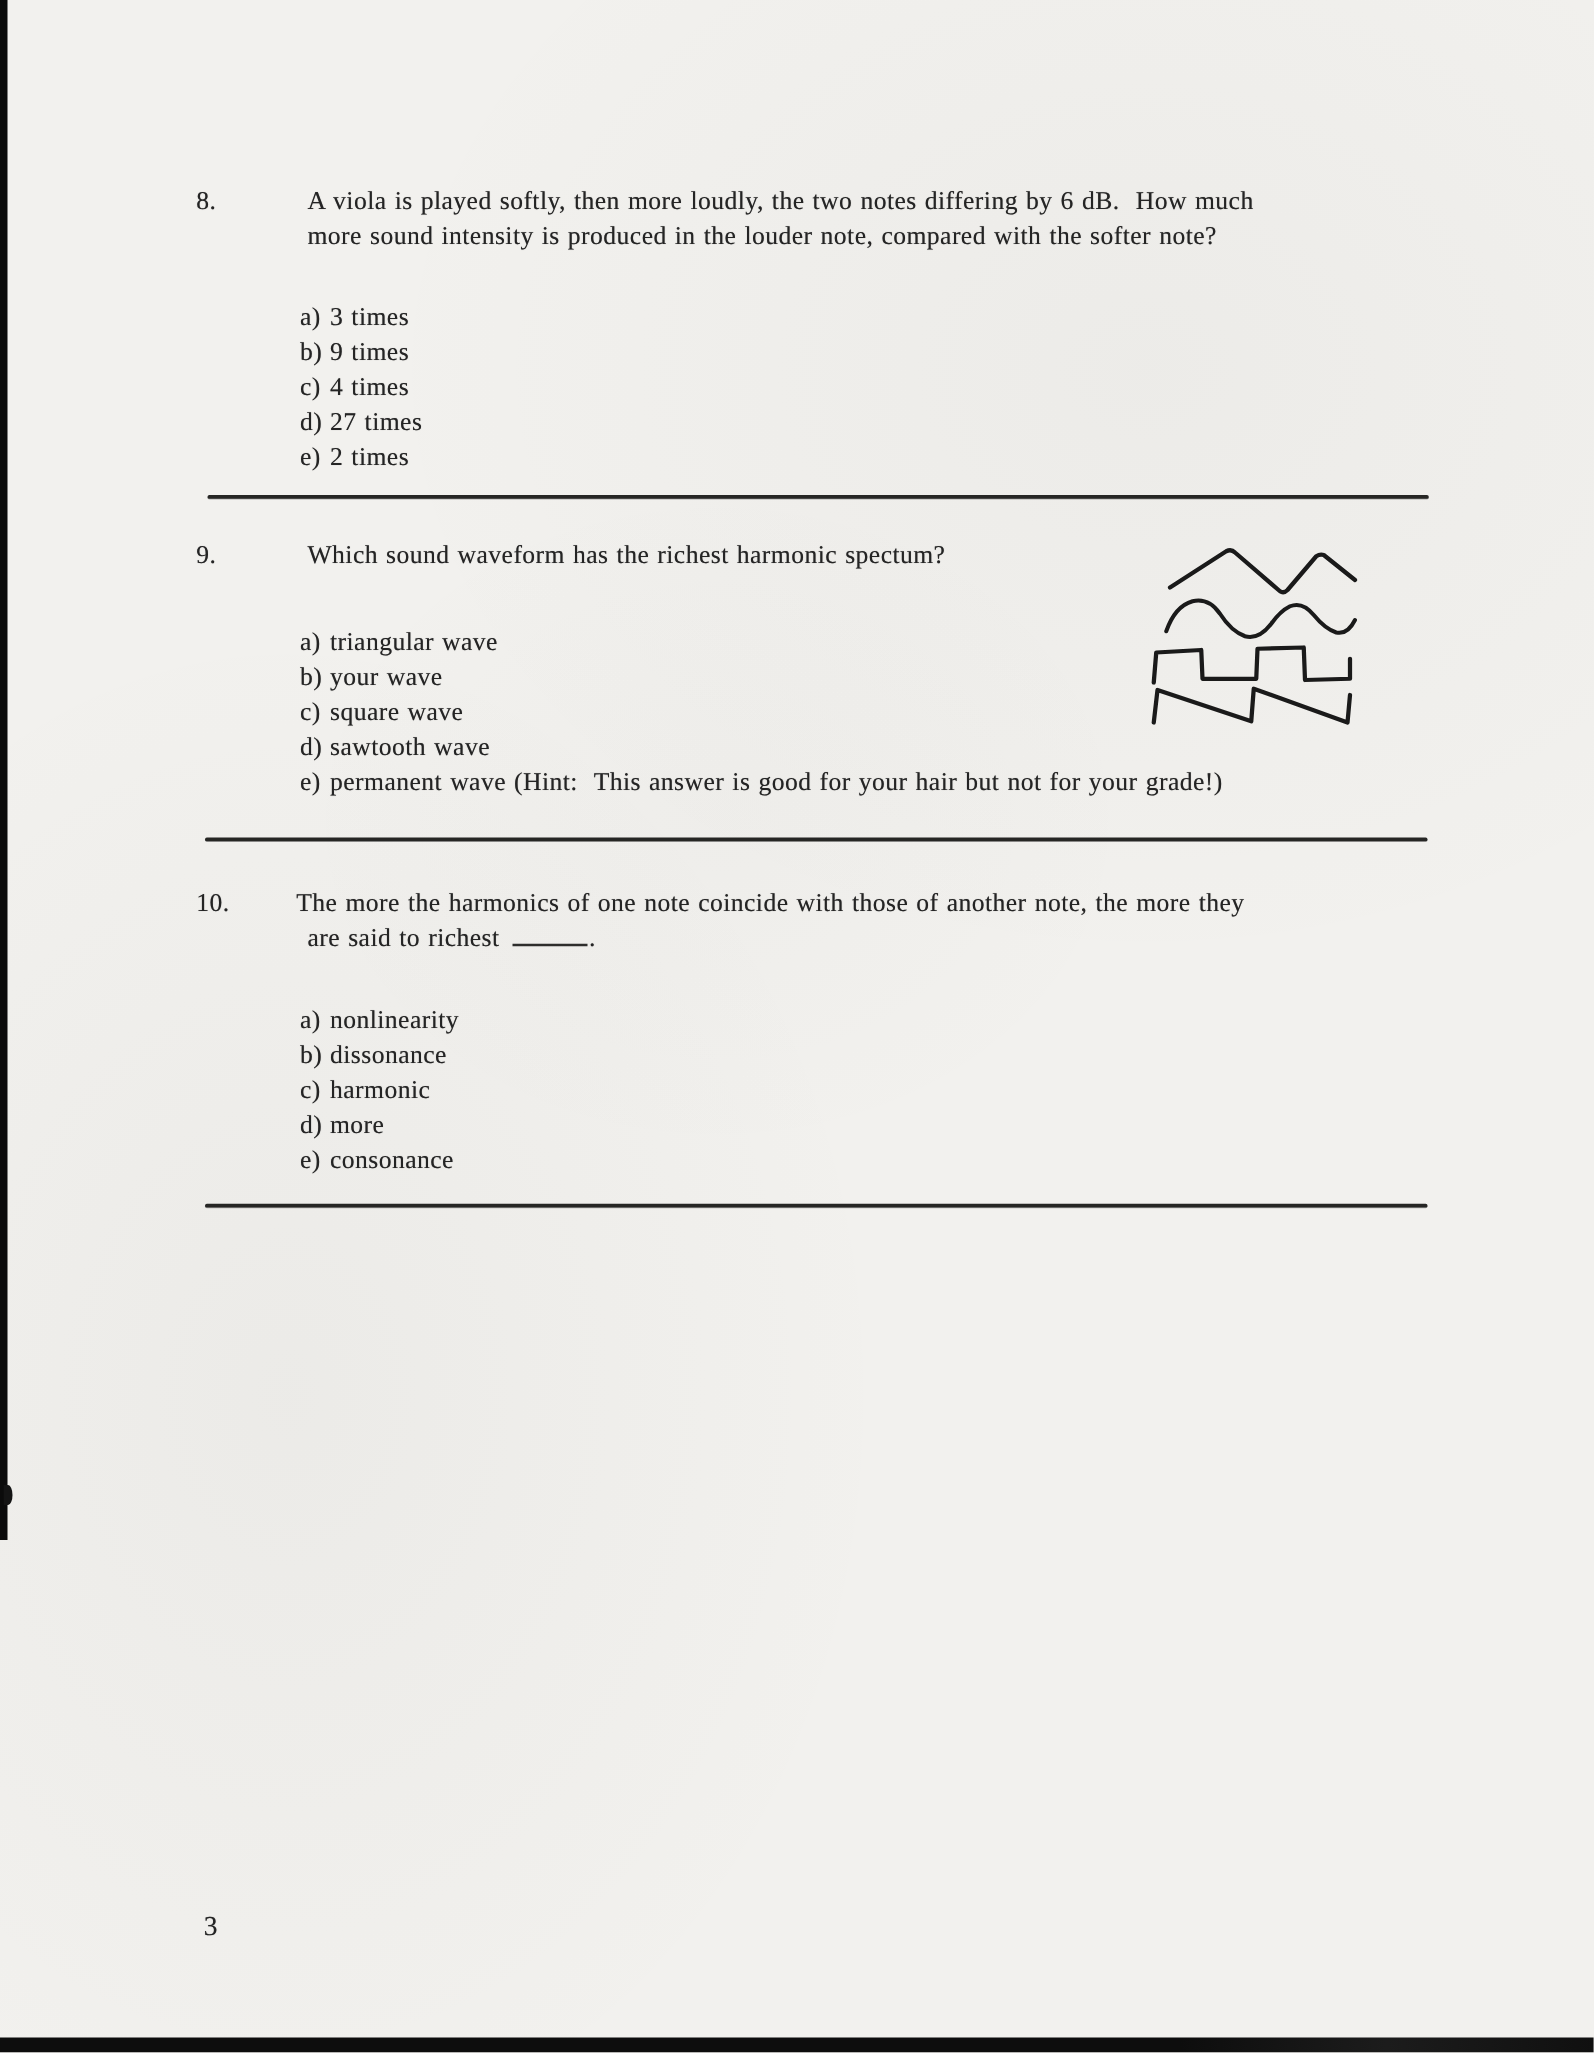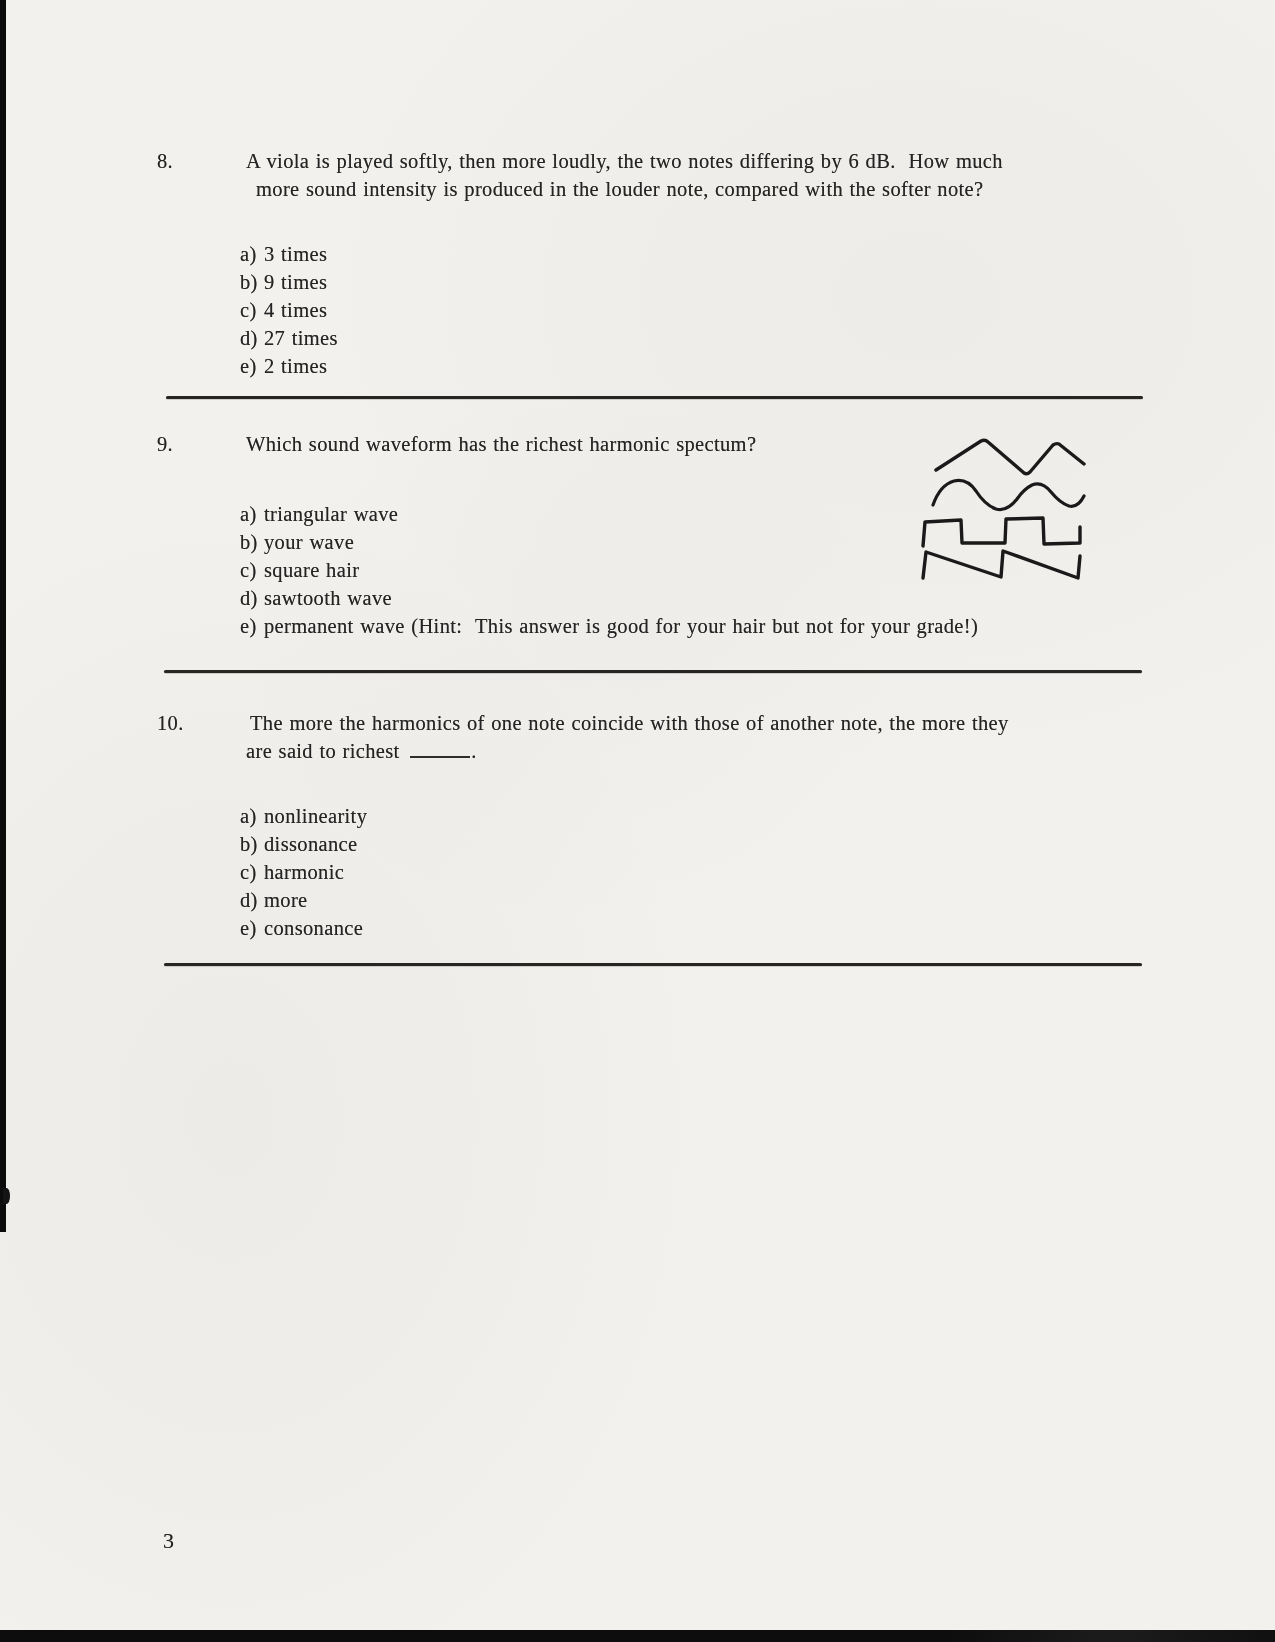--- a/index.html
+++ b/index.html
@@ -42,21 +42,21 @@
 </style>
 </head>
 <body>
 
 <div class="abs scan-strip-left"></div>
 <div class="abs scan-nub"></div>
 <div class="abs scan-bar-bottom"></div>
 
 <div class="abs txt qnum" style="left:157px;top:148px">8.</div>
 <div class="abs txt" style="left:246px;top:148px">A viola is played softly, then more loudly, the two notes differing by 6 dB.&nbsp; How much</div>
-<div class="abs txt" style="left:256px;top:176px">more sound intensity is produced in the louder note, compared with the softer note?</div>
+<div class="abs txt" style="left:246px;top:176px">more sound intensity is produced in the louder note, compared with the softer note?</div>
 
 <div class="abs txt opt" style="left:240px;top:241px">
   <span class="letter">a)</span>
   <span>3 times</span>
 </div>
 <div class="abs txt opt" style="left:240px;top:269px">
   <span class="letter">b)</span>
   <span>9 times</span>
 </div>
 <div class="abs txt opt" style="left:240px;top:297px">
@@ -80,21 +80,21 @@
 <div class="abs txt opt" style="left:240px;top:501px">
   <span class="letter">a)</span>
   <span>triangular wave</span>
 </div>
 <div class="abs txt opt" style="left:240px;top:529px">
   <span class="letter">b)</span>
   <span>your wave</span>
 </div>
 <div class="abs txt opt" style="left:240px;top:557px">
   <span class="letter">c)</span>
-  <span>square hair</span>
+  <span>square wave</span>
 </div>
 <div class="abs txt opt" style="left:240px;top:585px">
   <span class="letter">d)</span>
   <span>sawtooth wave</span>
 </div>
 <div class="abs txt opt" style="left:240px;top:613px">
   <span class="letter">e)</span>
   <span>permanent wave (Hint:&nbsp; This answer is good for your hair but not for your grade!)</span>
 </div>
 
@@ -103,21 +103,21 @@
     <path stroke-width="3.4" d="M33,40 L78,11 Q82,9 85,12 L121,43 Q124,45 127,42 L150,15 Q153,13 156,14 L181,34"></path>
     <path stroke-width="3.2" d="M30,75 Q37,55 51,51 Q64,48 73,61 Q82,75 93,79 Q104,82 114,69 Q121,59 129,55 Q139,51 148,62 Q157,73 166,76 Q175,78 181,66"></path>
     <path stroke-width="3.4" d="M20,116 L22,92 L58,90 L59,113 L102,113 L103,89 L140,88 L141,114 L177,113 L177,97"></path>
     <path stroke-width="3.4" d="M20,148 L23,122 L98,147 L100,121 L175,148 L177,126"></path>
   </svg>
 </div>
 
 <div class="abs rule" style="left:164px;top:670px;width:978px"></div>
 
 <div class="abs txt qnum" style="left:157px;top:710px">10.</div>
-<div class="abs txt" style="left:250px;top:710px">The more the harmonics of one note coincide with those of another note, the more they</div>
+<div class="abs txt" style="left:237px;top:710px">The more the harmonics of one note coincide with those of another note, the more they</div>
 <div class="abs txt" style="left:246px;top:738px">
   <span>are said to richest </span><span class="blank"></span><span>.</span>
 </div>
 
 <div class="abs txt opt" style="left:240px;top:803px">
   <span class="letter">a)</span>
   <span>nonlinearity</span>
 </div>
 <div class="abs txt opt" style="left:240px;top:831px">
   <span class="letter">b)</span>

